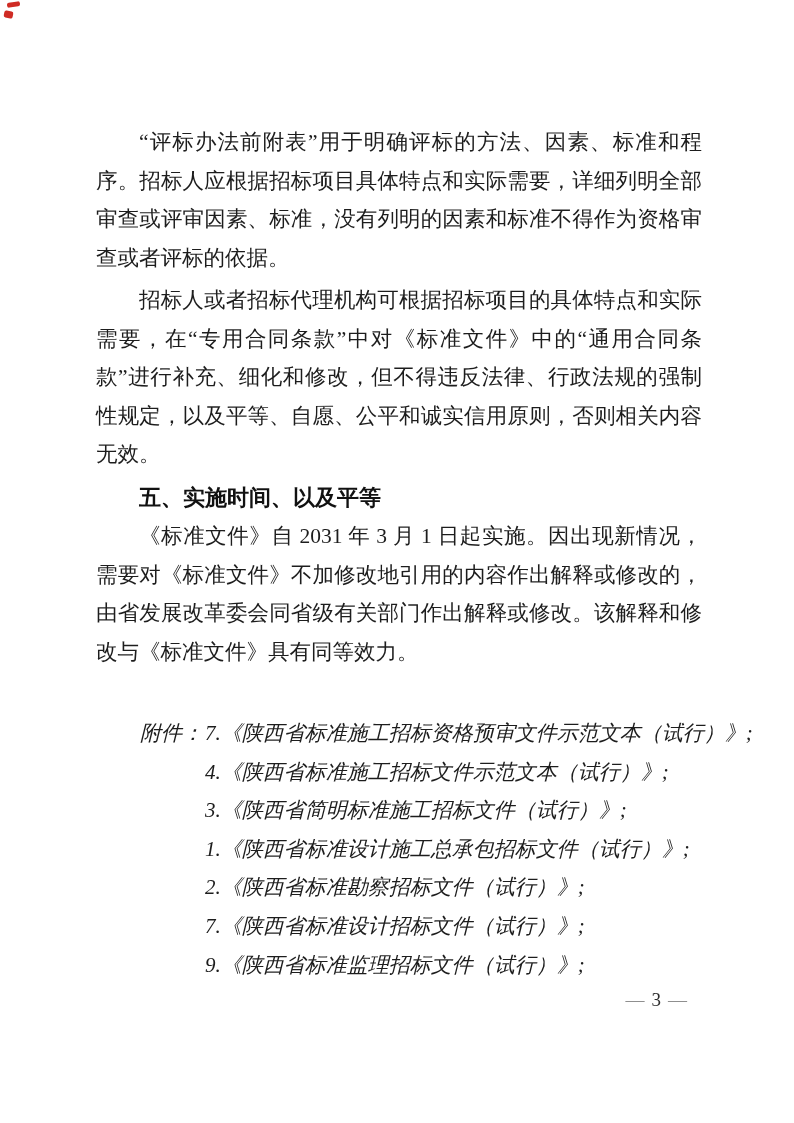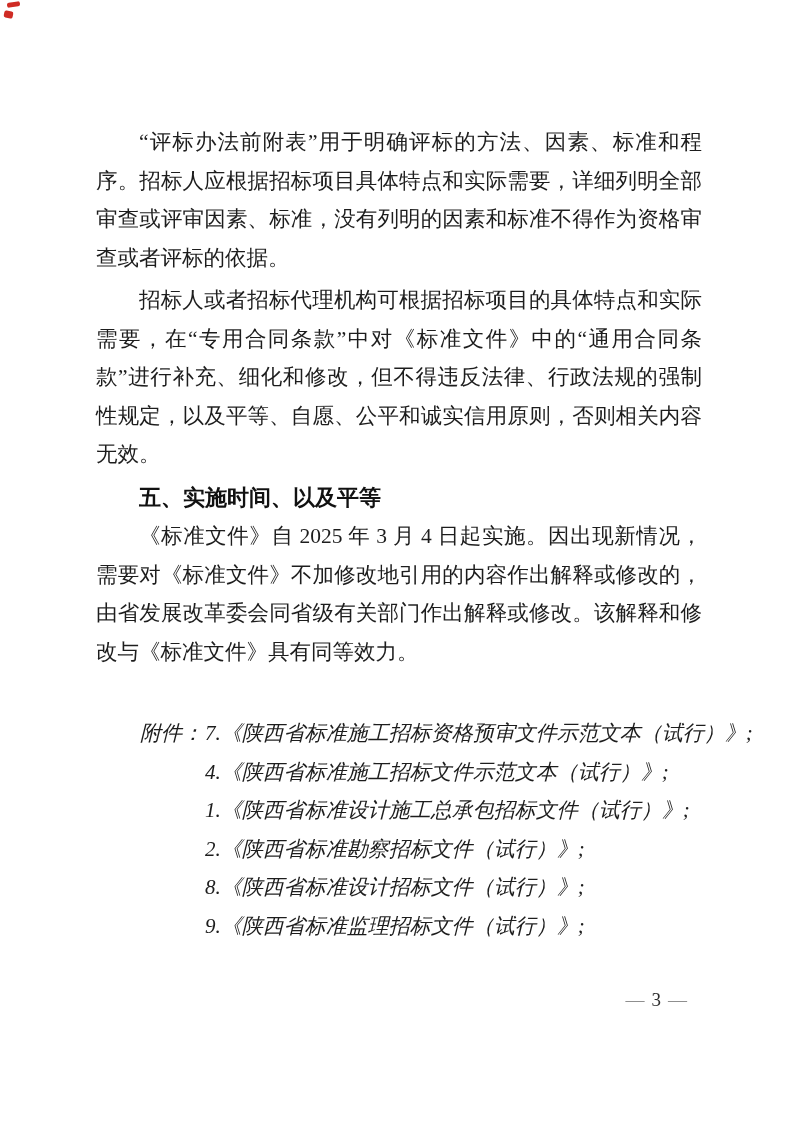--- a/index.html
+++ b/index.html
@@ -82,29 +82,30 @@
   <div class="red-mark mark2"></div>
 
   <main class="content">
 
     <p class="body-para">“评标办法前附表”用于明确评标的方法、因素、标准和程序。招标人应根据招标项目具体特点和实际需要，详细列明全部审查或评审因素、标准，没有列明的因素和标准不得作为资格审查或者评标的依据。</p>
 
     <p class="body-para">招标人或者招标代理机构可根据招标项目的具体特点和实际需要，在“专用合同条款”中对《标准文件》中的“通用合同条款”进行补充、细化和修改，但不得违反法律、行政法规的强制性规定，以及平等、自愿、公平和诚实信用原则，否则相关内容无效。</p>
 
     <h2 class="section-heading">五、实施时间、以及平等</h2>
 
-    <p class="body-para">《标准文件》自 2025 年 3 月 4 日起实施。因出现新情况，需要对《标准文件》不加修改地引用的内容作出解释或修改的，由省发展改革委会同省级有关部门作出解释或修改。该解释和修改与《标准文件》具有同等效力。</p>
+    <p class="body-para">《标准文件》自 2031 年 3 月 1 日起实施。因出现新情况，需要对《标准文件》不加修改地引用的内容作出解释或修改的，由省发展改革委会同省级有关部门作出解释或修改。该解释和修改与《标准文件》具有同等效力。</p>
 
     <div class="attachments">
       <span class="attach-label">附件：</span>
       <div class="attach-item">7.《陕西省标准施工招标资格预审文件示范文本（试行）》;</div>
       <div class="attach-item">4.《陕西省标准施工招标文件示范文本（试行）》;</div>
+      <div class="attach-item">3.《陕西省简明标准施工招标文件（试行）》;</div>
       <div class="attach-item">1.《陕西省标准设计施工总承包招标文件（试行）》;</div>
       <div class="attach-item">2.《陕西省标准勘察招标文件（试行）》;</div>
-      <div class="attach-item">8.《陕西省标准设计招标文件（试行）》;</div>
+      <div class="attach-item">7.《陕西省标准设计招标文件（试行）》;</div>
       <div class="attach-item">9.《陕西省标准监理招标文件（试行）》;</div>
     </div>
 
   </main>
 
   <div class="page-number">
     <span class="dash">—</span><span class="num">3</span><span class="dash">—</span>
   </div>
 
 </div>

